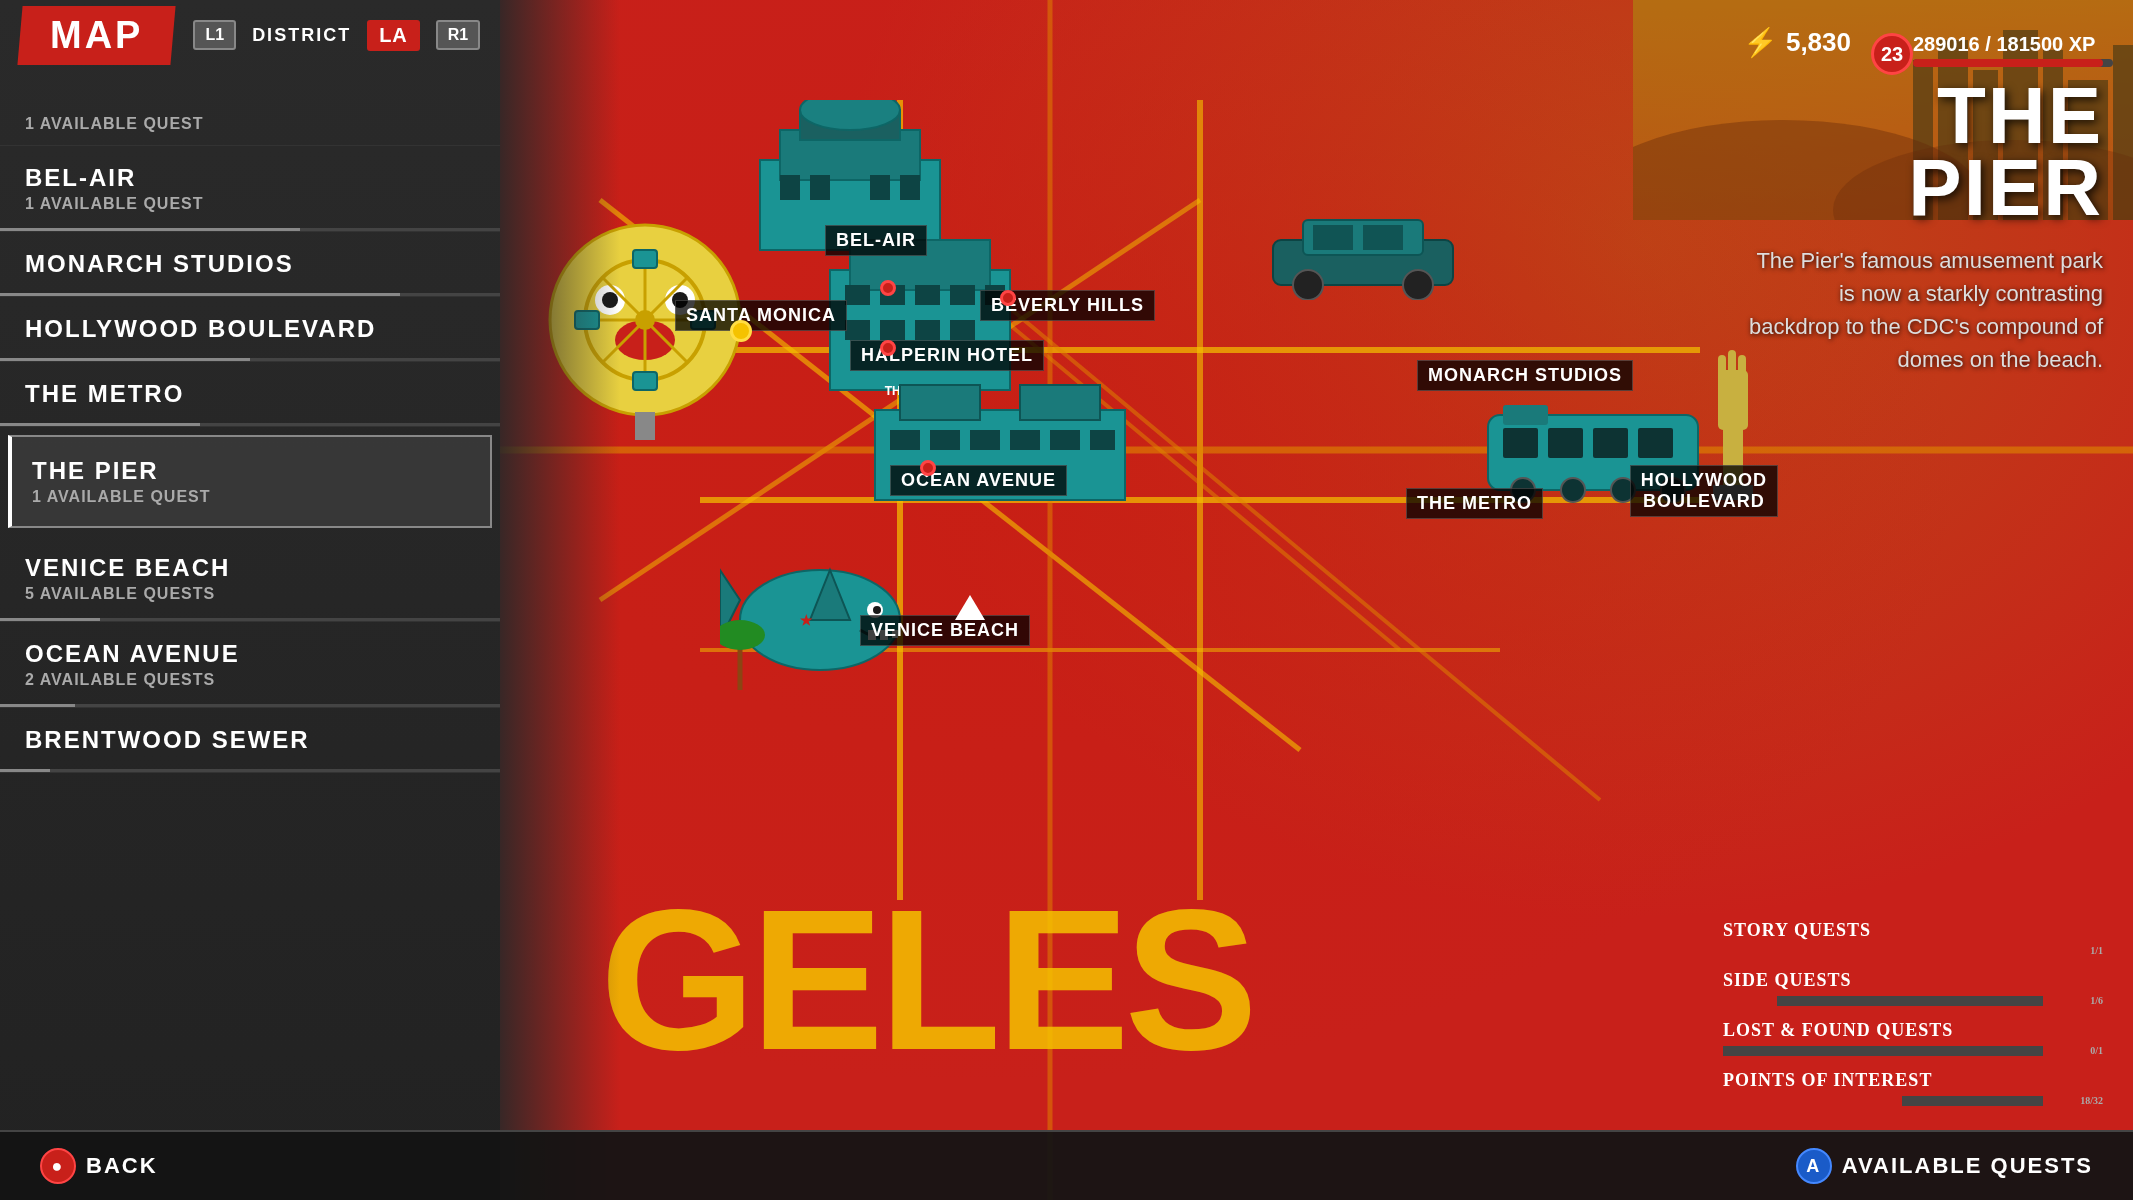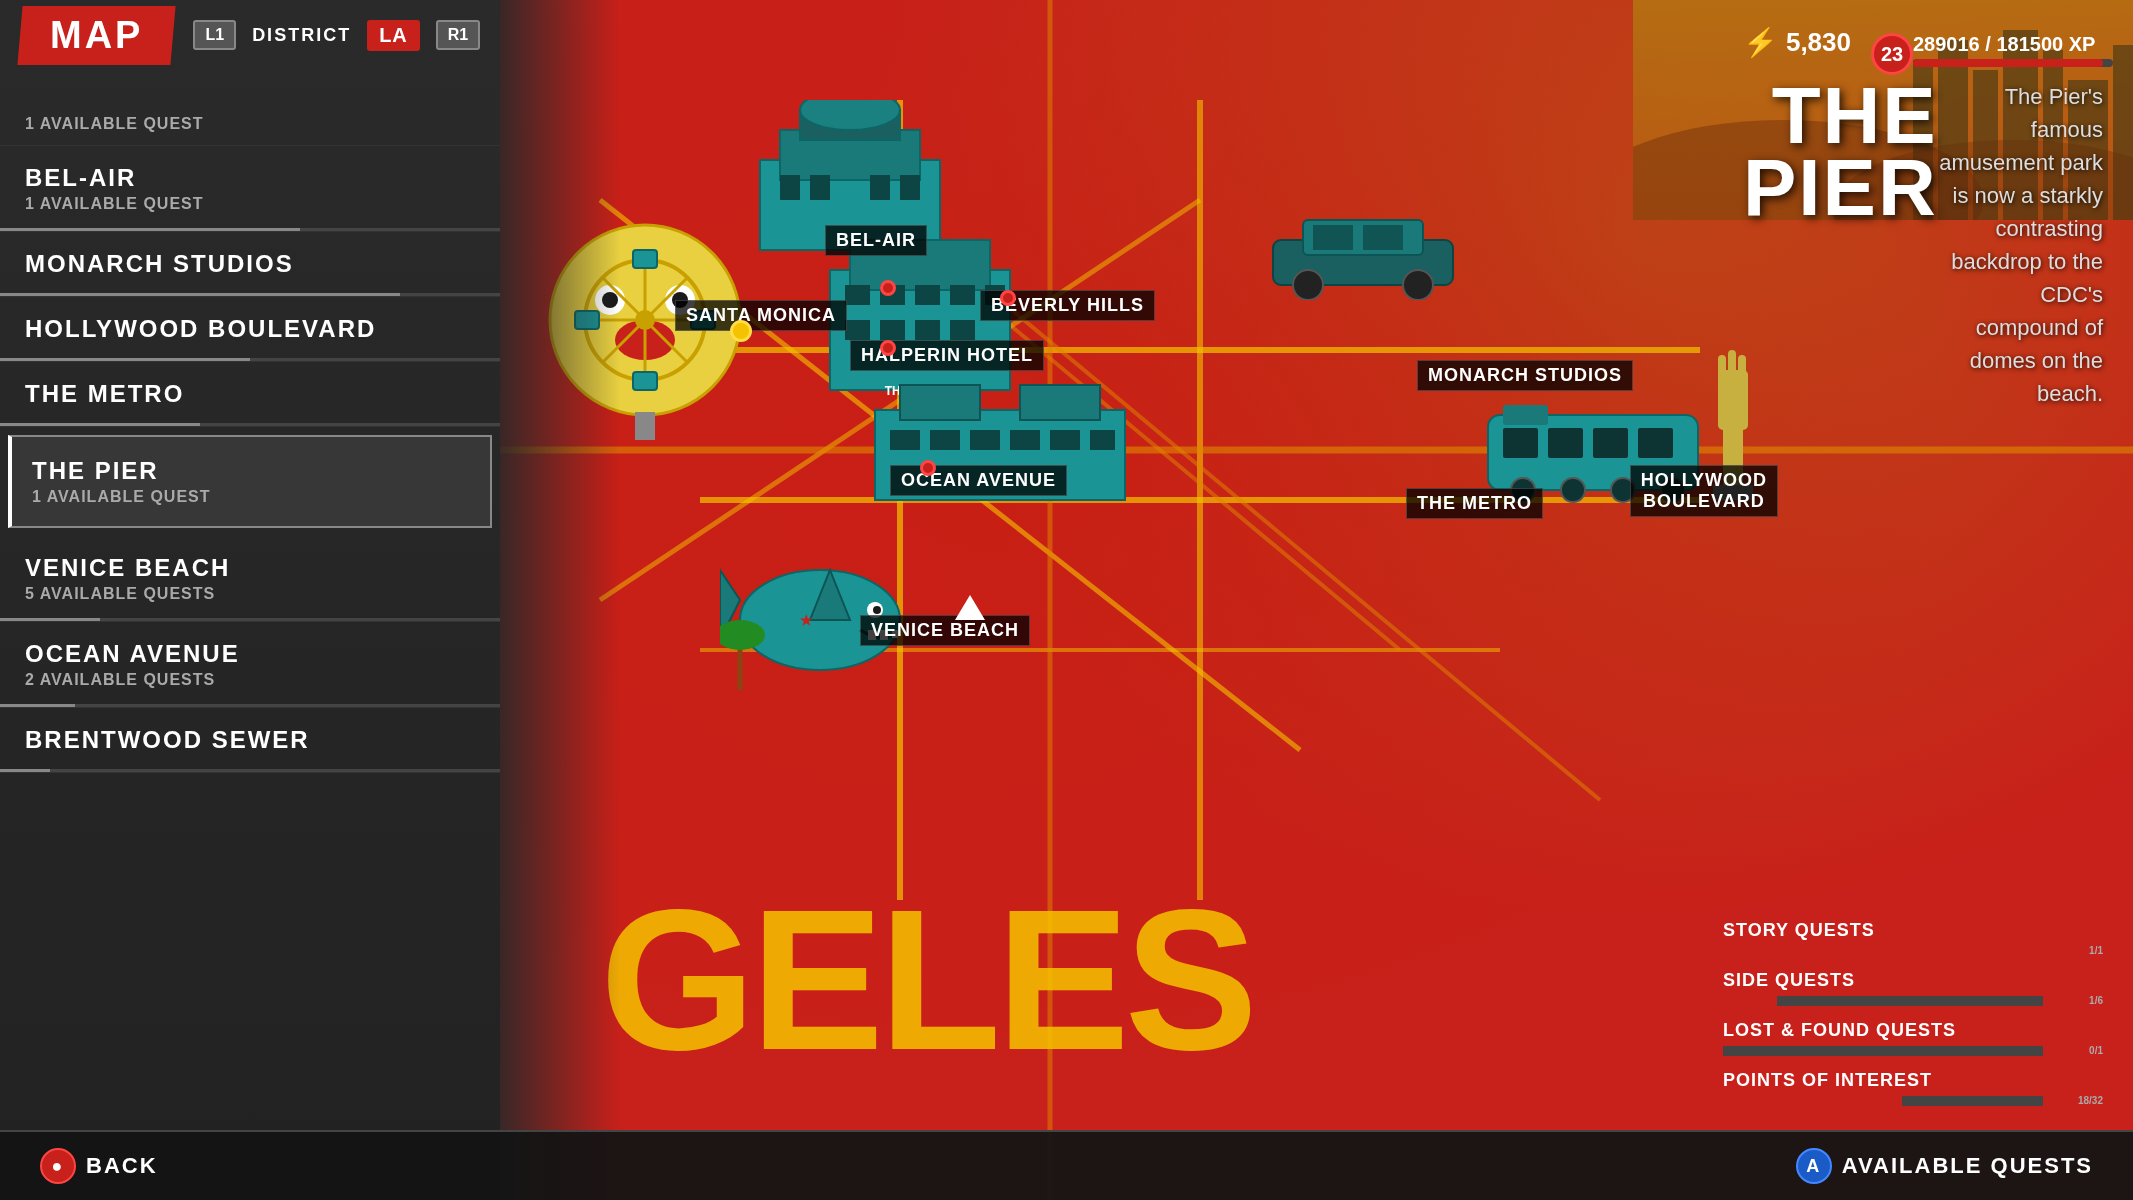--- a/index.html
+++ b/index.html
@@ -286,21 +286,21 @@
     
     .info-panel {
       position: absolute;
       top: 0;
       right: 0;
       width: 420px;
       height: 100%;
       z-index: 20;
       padding: 80px 30px 100px;
       display: flex;
-      flex-direction: row;
+      flex-direction: column;
     }
 
     .location-title {
       color: #fff;
       font-size: 80px;
       font-weight: 900;
       text-transform: uppercase;
       text-align: right;
       line-height: 0.9;
       letter-spacing: 2px;
@@ -322,20 +322,21 @@
     .quest-section {
       position: absolute;
       bottom: 80px;
       right: 30px;
       width: 380px;
       z-index: 25;
     }
 
     .quest-row {
       margin-bottom: 14px;
+      font-family: Liberation Serif, serif;
     }
 
     .quest-label {
       color: #fff;
       font-size: 18px;
       font-weight: 900;
       text-transform: uppercase;
       letter-spacing: 1px;
       margin-bottom: 4px;
     }

